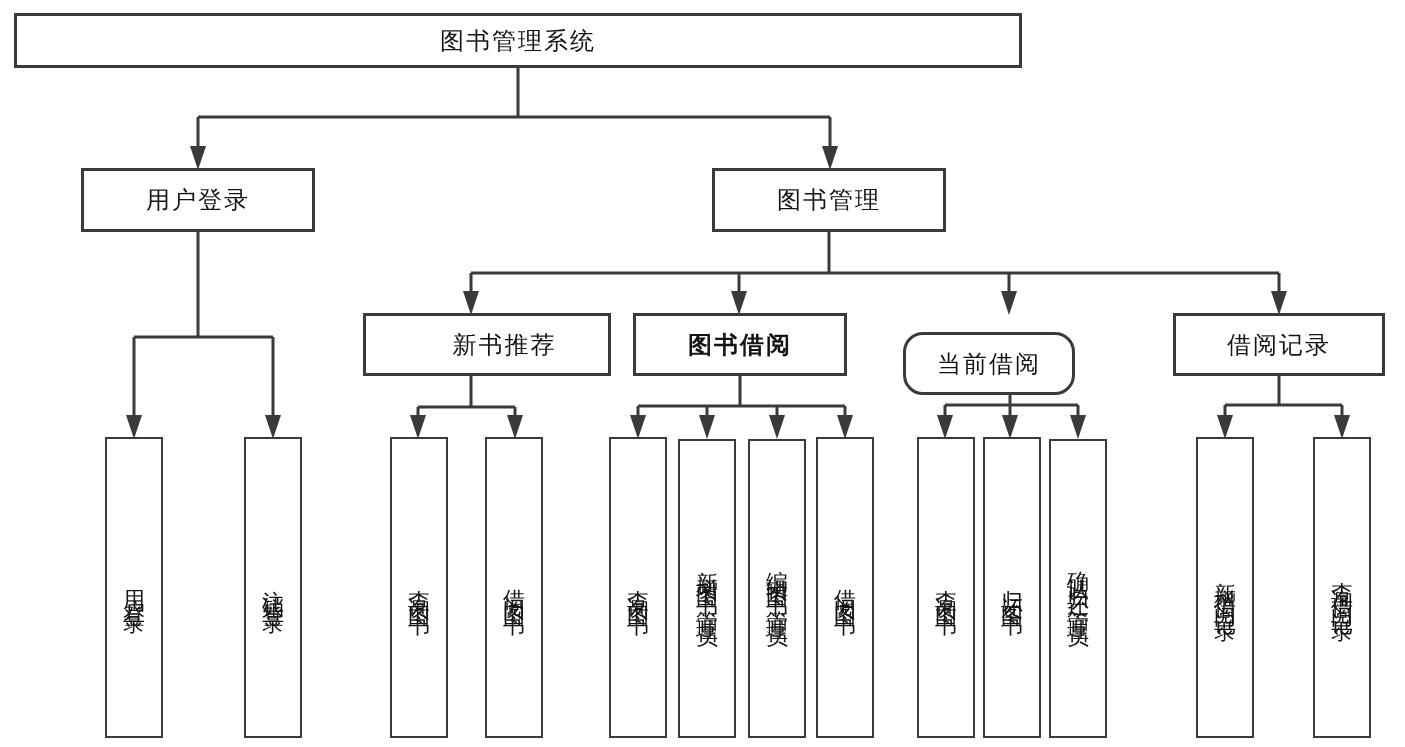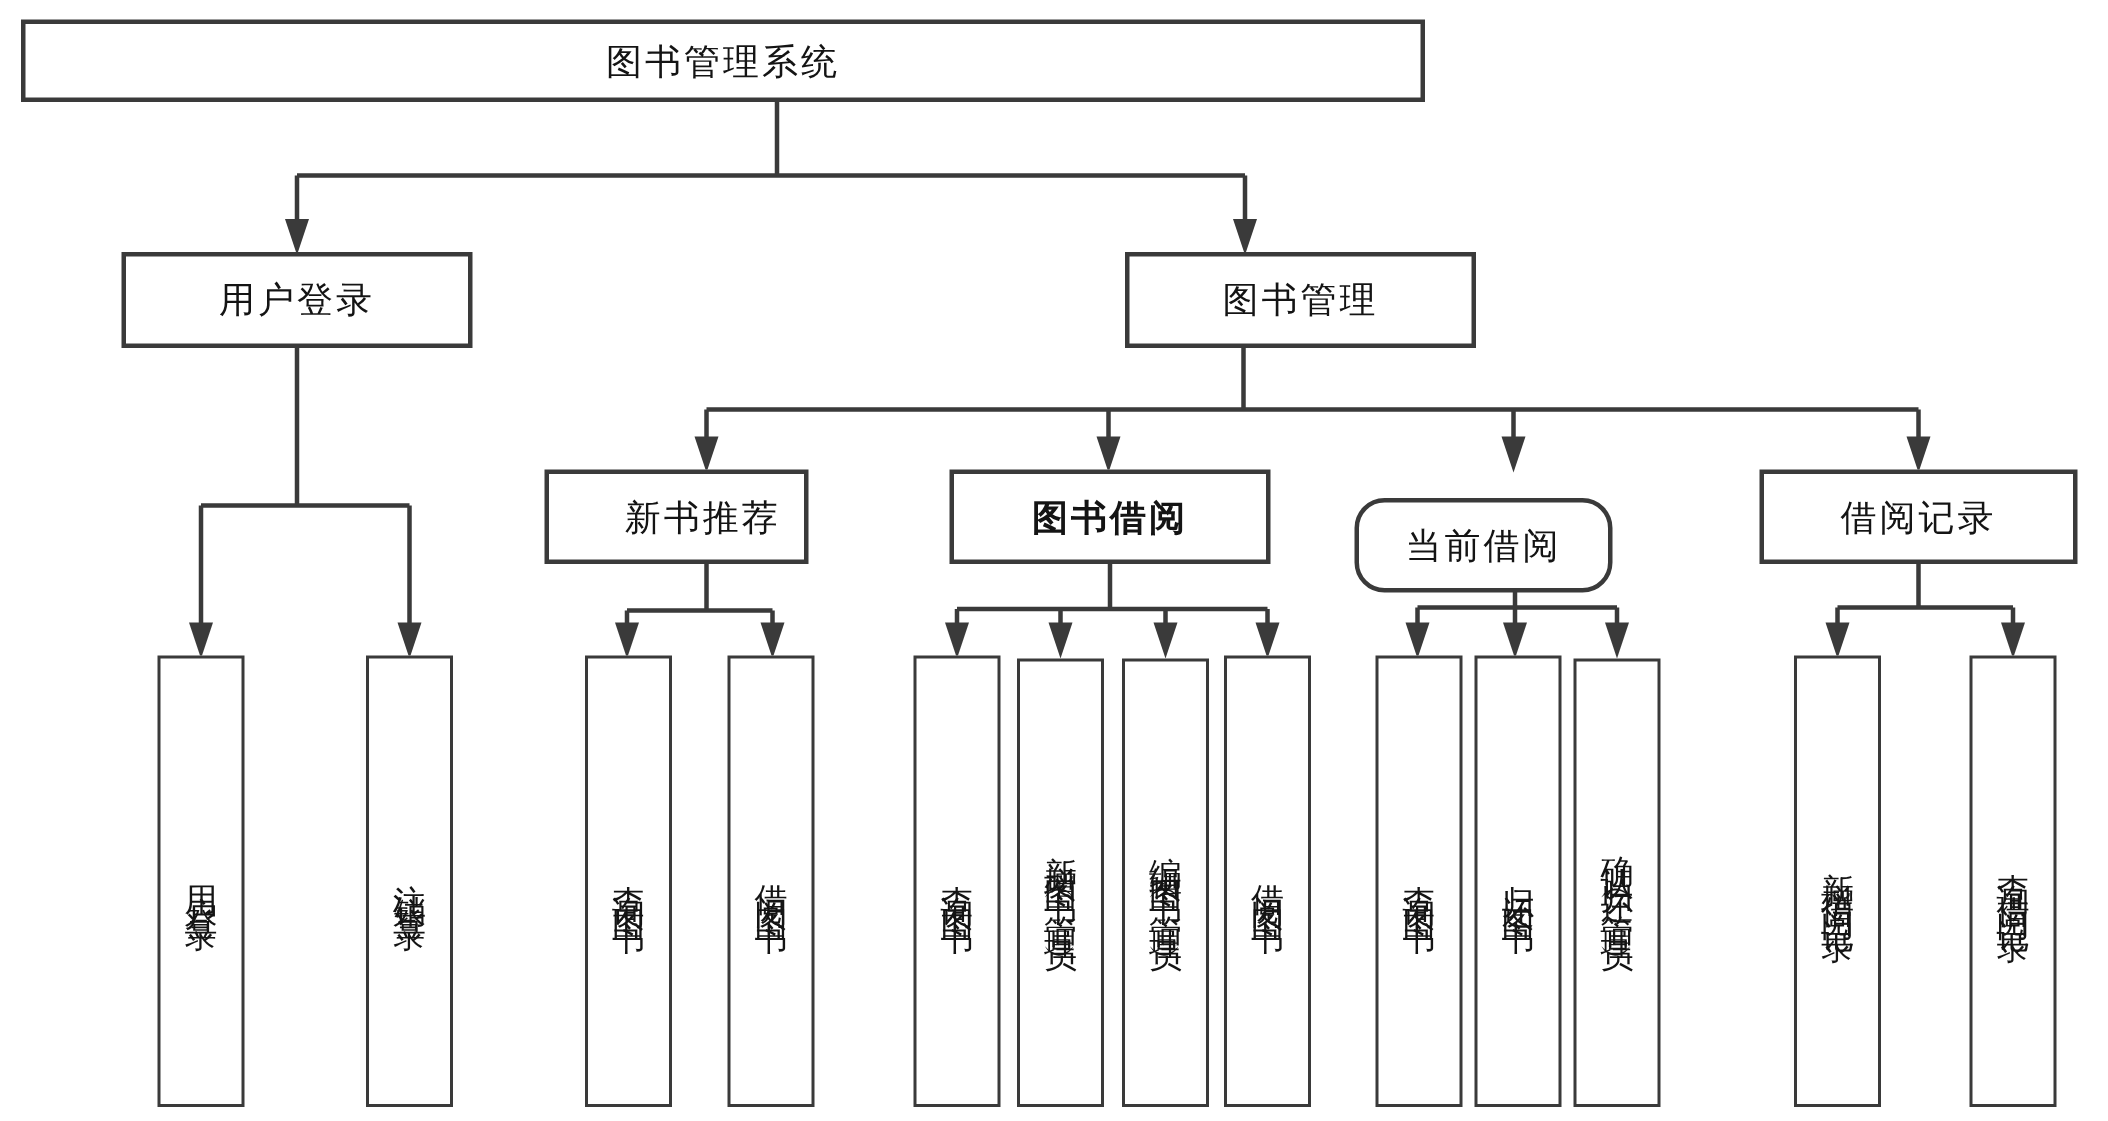--- a/index.html
+++ b/index.html
@@ -53,24 +53,24 @@
   .leaf .vtext {
     writing-mode: vertical-rl;
     text-orientation: mixed;
     font-size: 22px;
     line-height: 1;
     letter-spacing: 8px;
     color: #141414;
     white-space: nowrap;
   }
   
-  #box-root            { left: 14px;   top: 13px;  width: 936px; height: 55px; }
+  #box-root            { left: 14px;   top: 13px;  width: 1008px; height: 55px; }
   #box-user-login      { left: 81px;   top: 168px; width: 234px;  height: 64px; }
-  #box-book-management { left: 712px;  top: 168px; width: 234px;  height: 64px; margin-left: 38px; }
-  #box-new-book        { left: 363px;  top: 313px; width: 176px;  height: 63px; padding-left: 35px; }
+  #box-book-management { left: 712px;  top: 168px; width: 234px;  height: 64px; }
+  #box-new-book        { left: 363px;  top: 313px; width: 248px;  height: 63px; padding-left: 35px; }
   #box-book-borrow     { left: 633px;  top: 313px; width: 214px;  height: 63px; font-weight: bold; }
   #box-current-borrow  { left: 903px;  top: 332px; width: 172px;  height: 63px; border-radius: 20px; }
   #box-borrow-records  { left: 1173px; top: 313px; width: 212px;  height: 63px; }
 
   #leaf-ul-login   { left: 105px; }
   #leaf-ul-logout  { left: 244px; }
   #leaf-nb-query   { left: 390px; }
   #leaf-nb-borrow  { left: 485px; }
   #leaf-bb-query   { left: 609px; }
   #leaf-bb-add     { left: 678px; top: 439px; height: 299px; }

